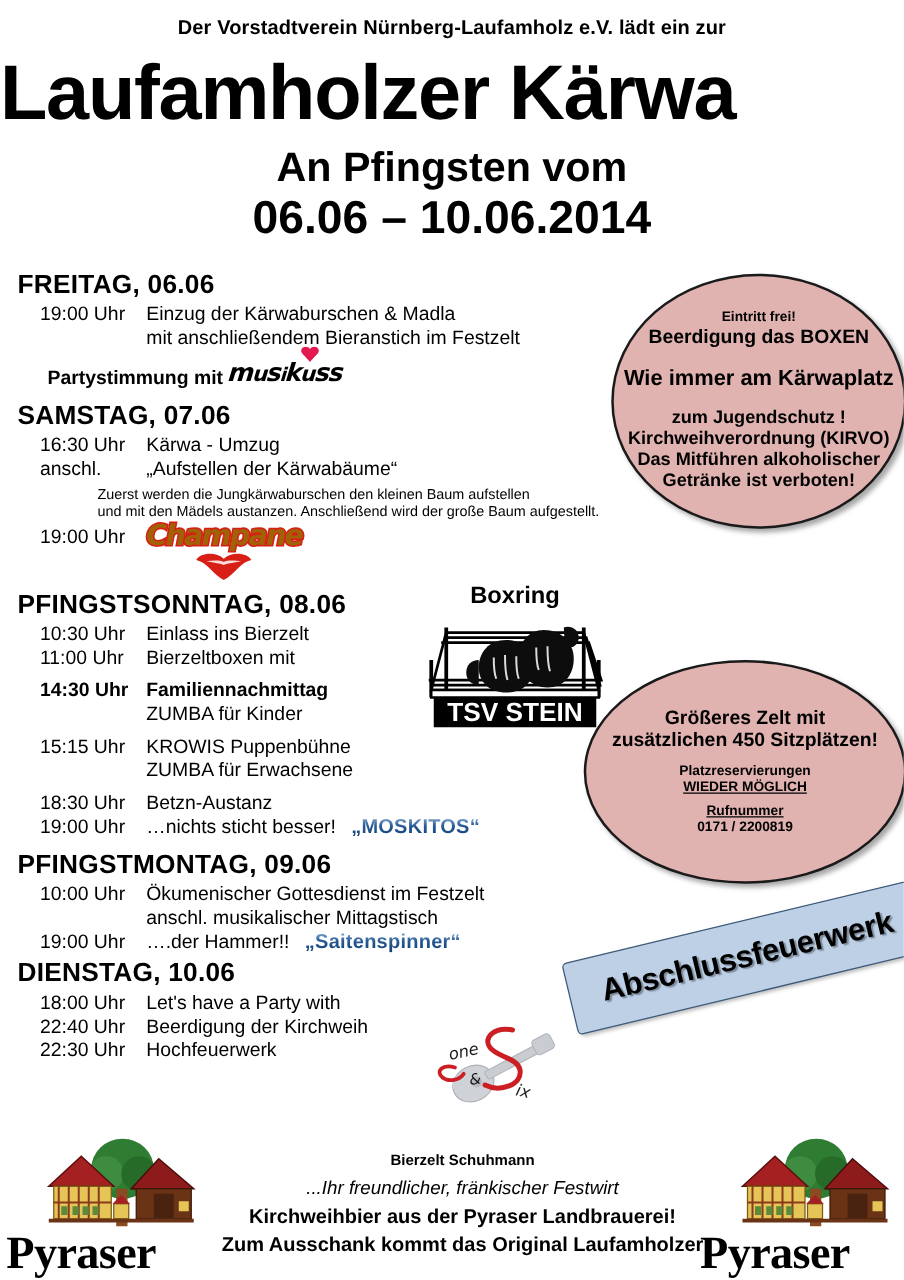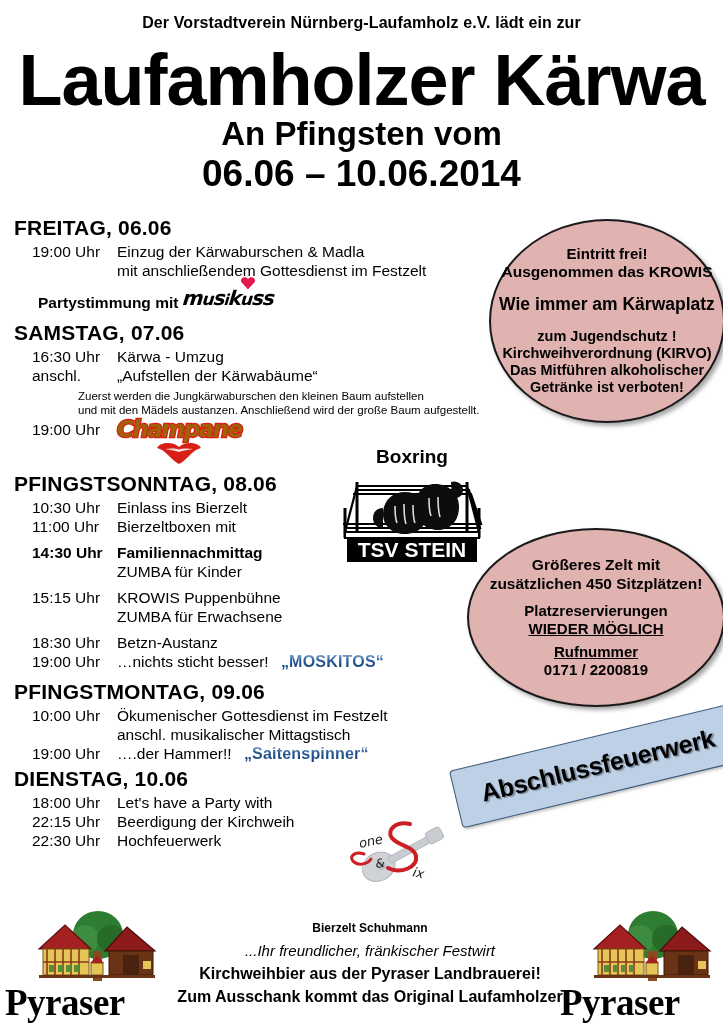--- a/index.html
+++ b/index.html
@@ -10,22 +10,22 @@
     color:#000;
   }
   .page{position:relative;width:723px;height:1024px;}
 
   
   .invite{
     position:absolute;left:0;top:14px;width:723px;text-align:center;
     font-size:16px;font-weight:bold;letter-spacing:.1px;
   }
   .maintitle{
-    position:absolute;left:0;top:44px;width:723px;text-align:center;
-    font-size:72px;font-weight:bold;line-height:1.0;letter-spacing:-1px;
+    position:absolute;left:0;top:44px;width:723px;text-align:left;
+    font-size:62px;font-weight:bold;line-height:1.0;letter-spacing:-1px;
   }
   .subtitle{
     position:absolute;left:0;top:117px;width:723px;text-align:center;
     font-size:33px;font-weight:bold;line-height:1.05;
   }
   .daterange{
     position:absolute;left:0;top:155px;width:723px;text-align:center;
     font-size:37px;font-weight:bold;line-height:1.05;
   }
 
@@ -81,21 +81,21 @@
     position:absolute;left:0;top:0;font-size:23px;font-weight:bold;font-style:italic;
     color:#a16207;letter-spacing:-1.5px;
     -webkit-text-stroke:2.5px #d81f16;
     paint-order:stroke fill;
     font-family:"DejaVu Sans",sans-serif;
   }
   .champane .lips{position:absolute;left:38px;top:22px;width:48px;height:24px;}
 
   
   .boxring{
-    position:absolute;left:339px;top:446px;width:146px;height:116px;
+    position:absolute;left:339px;top:466px;width:146px;height:116px;
   }
   .boxring .bx-title{
     position:absolute;left:0;top:0;width:146px;text-align:center;
     font-size:19px;font-weight:bold;
   }
   .boxring svg{position:absolute;left:0;top:22px;}
 
   
   .onesix{position:absolute;left:336px;top:818px;width:120px;height:70px;}
 
@@ -105,21 +105,21 @@
     background:#e0b2b0;border:2px solid #1a1a1a;
     box-shadow:3px 3px 4px rgba(0,0,0,.35);
     display:flex;flex-direction:column;justify-content:center;
     text-align:center;font-weight:bold;
   }
   .ellipse-1{left:489px;top:219px;width:232px;height:200px;}
   .ellipse-2{left:467px;top:528px;width:254px;height:175px;}
   .ell-line{line-height:1.18;}
   .f15{font-size:14.5px;}
   .f16{font-size:15.5px;}
-  .f17{font-size:15px;}
+  .f17{font-size:11px;}
   .f18{font-size:17.5px;}
   .gap8{height:9px;}
   .gap12{height:13px;}
   .gap6{height:6px;}
   .u{text-decoration:underline;}
 
   
   .banner{
     position:absolute;left:449px;top:771px;width:290px;height:57px;
     background:#bdd0e6;border:1.5px solid #3b5878;
@@ -165,21 +165,21 @@
   <div class="program">
 
     <div class="day">
       <div class="dayhead">FREITAG, 06.06</div>
       <div class="row">
         <span class="time">19:00 Uhr</span>
         <span class="what">Einzug der Kärwaburschen &amp; Madla</span>
       </div>
       <div class="row cont">
         <span class="time">x</span>
-        <span class="what">mit anschließendem Gottesdienst im Festzelt</span>
+        <span class="what">mit anschließendem Bieranstich im Festzelt</span>
       </div>
       <div class="party-line">
         <span>Partystimmung mit</span>
 
         <span class="musikuss">
           <span class="word">m<span class="u1">u</span>s<span style="font-size:15px">i</span>k<span style="font-size:17px">u</span>ss</span>
           <svg class="kiss" viewBox="0 0 16 13">
             <path d="M8 2.2 C6.4 -0.6 1.6 -0.2 1.0 3.0 C0.5 5.8 4.0 7.3 8 12.6 C12 7.3 15.5 5.8 15.0 3.0 C14.4 -0.2 9.6 -0.6 8 2.2 Z" fill="#e4194f"></path>
           </svg>
         </span>
@@ -283,21 +283,21 @@
 
     <div class="spacer4"></div>
 
     <div class="day">
       <div class="dayhead">DIENSTAG, 10.06</div>
       <div class="row">
         <span class="time">18:00 Uhr</span>
         <span class="what">Let's have a Party with</span>
       </div>
       <div class="row">
-        <span class="time">22:15 Uhr</span>
+        <span class="time">22:40 Uhr</span>
         <span class="what">Beerdigung der Kirchweih</span>
       </div>
       <div class="row">
         <span class="time">22:30 Uhr</span>
         <span class="what">Hochfeuerwerk</span>
       </div>
     </div>
 
   </div>
 
@@ -352,21 +352,21 @@
       <path d="M74 6 C60 3 50 12 56 20 C62 28 78 28 80 38 C82 50 64 56 52 50" stroke="#cc1f24" stroke-width="4" fill="none" stroke-linecap="round"></path>
       <path d="M28 36 C18 33 12 39 18 44 C23 48 32 46 35 41" stroke="#cc1f24" stroke-width="3" fill="none" stroke-linecap="round"></path>
       <text x="24" y="30" font-family="DejaVu Sans, sans-serif" font-size="13" font-style="italic" fill="#1a1a1a" transform="rotate(-12 24 30)">one</text>
       <text x="40" y="50" font-family="DejaVu Sans, sans-serif" font-size="12" font-style="italic" fill="#1a1a1a" transform="rotate(-8 40 50)">&amp;</text>
       <text x="76" y="58" font-family="DejaVu Sans, sans-serif" font-size="13" font-style="italic" fill="#1a1a1a" transform="rotate(14 76 58)">ix</text>
     </svg>
   </div>
 
   <div class="ellipse ellipse-1">
     <div class="ell-line f17">Eintritt frei!</div>
-    <div class="ell-line f16">Ausgenommen das KROWIS</div>
+    <div class="ell-line f16">Beerdigung das BOXEN</div>
     <div class="gap12"></div>
     <div class="ell-line f18">Wie immer am Kärwaplatz</div>
     <div class="gap12"></div>
     <div class="ell-line f15">zum Jugendschutz !</div>
     <div class="ell-line f15">Kirchweihverordnung (KIRVO)</div>
     <div class="ell-line f15">Das Mitführen alkoholischer</div>
     <div class="ell-line f15">Getränke ist verboten!</div>
   </div>
 
   <div class="ellipse ellipse-2">

